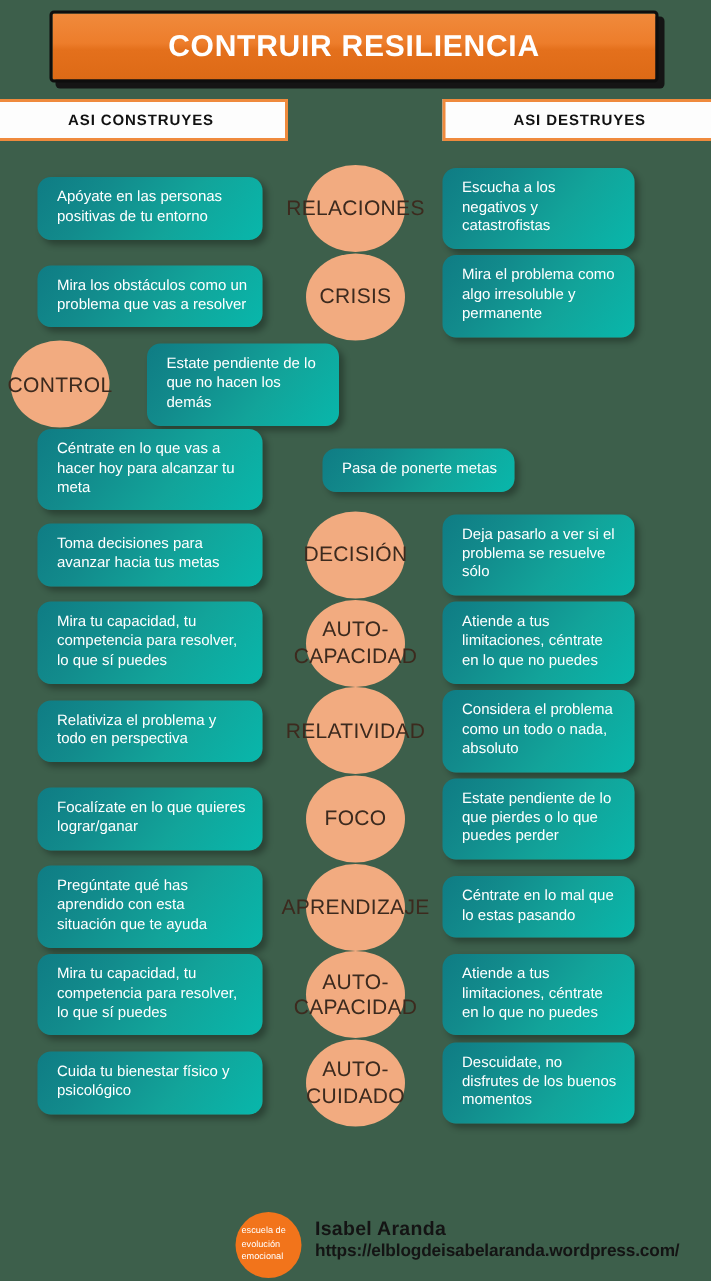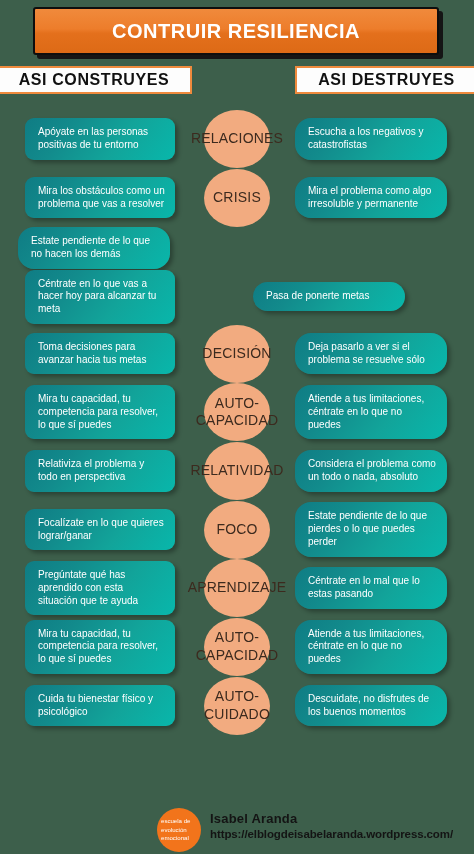--- a/index.html
+++ b/index.html
@@ -38,21 +38,21 @@
 
   
   .col-head{
     position:absolute;top:66px;height:28px;
     background:#fdfdfd;
     border:2px solid #ef8a3d;
     display:flex;align-items:center;justify-content:center;
     box-sizing:border-box;
   }
   .col-head span{
-    color:#111111;font-size:16px;font-weight:bold;letter-spacing:0.6px;
+    color:#111111;font-size:10px;font-weight:bold;letter-spacing:0.6px;
     white-space:nowrap;
   }
   #head-left{left:-4px;width:196px;}
   #head-right{left:295px;width:183px;}
 
   
   .rows{position:absolute;left:0;top:110px;width:474px;}
   .row{
     position:relative;
     display:flex;align-items:center;
@@ -75,21 +75,21 @@
     border-radius:9px;
     background:linear-gradient(128deg,#0f7c84 0%,#128b8c 28%,#12a49a 62%,#08b7ab 100%);
     box-shadow:3px 3px 4px rgba(0,0,0,0.30);
     color:#ffffff;
     font-size:10px;
     line-height:1.28;
     padding:8px 10px 8px 13px;
     display:flex;align-items:center;
   }
   .card.left{width:150px;}
-  .card.right{width:152px;border-radius:16px;}
+  .card.right{width:128px;}
 
   .ellipse{
     width:66px;height:58px;
     border-radius:50%;
     background:#f2ab80;
     display:flex;align-items:center;justify-content:center;
     text-align:center;
     color:#3c2a1e;
     font-size:14px;
     letter-spacing:0.2px;
@@ -160,25 +160,28 @@
           <div class="card left">Mira los obstáculos como un problema que vas a resolver</div>
         </div>
         <div class="cellC">
           <div class="ellipse">CRISIS</div>
         </div>
         <div class="cellR">
           <div class="card right">Mira el problema como algo irresoluble y permanente</div>
         </div>
       </div>
       <div class="row" style="margin-bottom: 0.66px;">
+        <div class="cellC">
+          <div class="ellipse">CONTROL</div>
+        </div>
         <div class="cellR">
           <div class="card right">Estate pendiente de lo que no hacen los demás</div>
         </div>
       </div>
-      <div class="row" style="margin-bottom: 0.66px; gap: 38px;">
+      <div class="row" style="margin-bottom: 0.66px;">
         <div class="cellL">
           <div class="card left">Céntrate en lo que vas a hacer hoy para alcanzar tu meta</div>
         </div>
         <div class="cellR">
           <div class="card right">Pasa de ponerte metas</div>
         </div>
       </div>
       <div class="row" style="margin-bottom: 0.66px;">
         <div class="cellL">
           <div class="card left">Toma decisiones para avanzar hacia tus metas</div>

